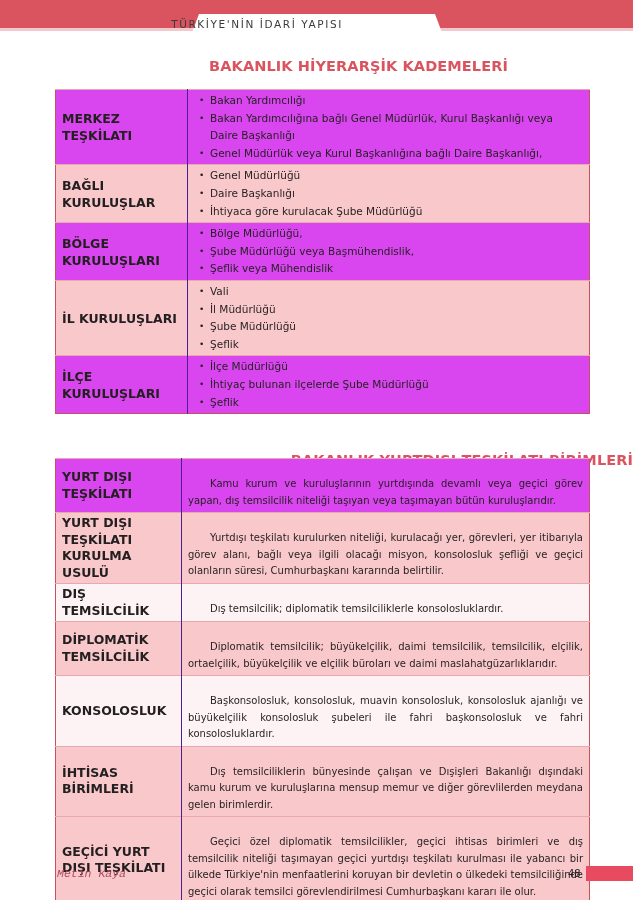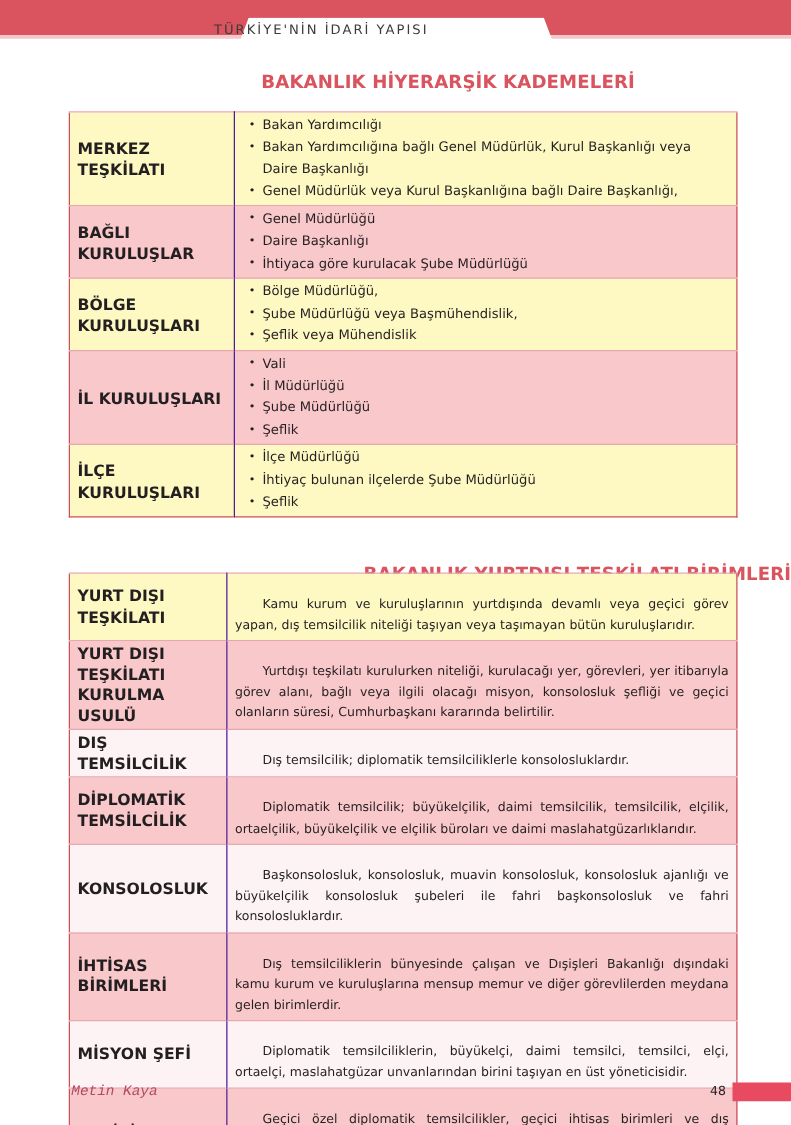--- a/index.html
+++ b/index.html
@@ -17,21 +17,21 @@
     font-family: "DejaVu Sans", sans-serif; font-weight: bold; font-size: 14.5px; color: #d9545f; letter-spacing: 0.1px; }
   #title1 { top: 58px; margin-left: 42px; }
   #title2 { top: 452px; text-align: right; }
 
   table { position: absolute; left: 55px; width: 535px; border-collapse: collapse; border: 1.5px solid #c9515c; }
   #table1 { top: 89px; }
   #table2 { top: 458px; border-radius: 25px; }
   td { border-top: 1px solid #e8a8ae; vertical-align: middle; }
   td.label { width: 132px; border-right: 1px solid #4c1d95; padding: 2px 6px; font-weight: bold; font-size: 12.5px; line-height: 17px; color: #231f20; }
   td.content { padding: 2px 6px 2px 10px; font-size: 10.5px; line-height: 17.6px; color: #231f20; }
-  tr.light td { background: #fef9c3; margin-top: 46px; }
+  tr.light td { background: #d946ef; margin-top: 46px; }
   tr.dark td { background: #f9c8cb; }
   tr.white td { background: #fdf3f4; }
 
   ul.bullets { list-style: none; }
   ul.bullets li { position: relative; padding-left: 12px; }
   ul.bullets li::before { content: "•"; position: absolute; left: 1px; top: 0; font-size: 9px; }
 
   #table2 td.label { width: 126px; font-size: 12.5px; line-height: 16.5px; }
   #table2 td.content { font-size: 10px; line-height: 16.5px; text-align: justify; text-indent: 22px; padding: 17px 6px 3px 6px; }
 
@@ -126,24 +126,20 @@
       <td class="content">Diplomatik temsilcilik; büyükelçilik, daimi temsilcilik, temsilcilik, elçilik, ortaelçilik, büyükelçilik ve elçilik büroları ve daimi maslahatgüzarlıklarıdır.</td>
     </tr>
     <tr class="white">
       <td class="label">KONSOLOSLUK</td>
       <td class="content">Başkonsolosluk, konsolosluk, muavin konsolosluk, konsolosluk ajanlığı ve büyükelçilik konsolosluk şubeleri ile fahri başkonsolosluk ve fahri konsolosluklardır.</td>
     </tr>
     <tr class="dark">
       <td class="label">İHTİSAS BİRİMLERİ</td>
       <td class="content">Dış temsilciliklerin bünyesinde çalışan ve Dışişleri Bakanlığı dışındaki kamu kurum ve kuruluşlarına mensup memur ve diğer görevlilerden meydana gelen birimlerdir.</td>
     </tr>
-    <tr class="white">
-      <td class="label">MİSYON ŞEFİ</td>
-      <td class="content">Diplomatik temsilciliklerin, büyükelçi, daimi temsilci, temsilci, elçi, ortaelçi, maslahatgüzar unvanlarından birini taşıyan en üst yöneticisidir.</td>
-    </tr>
     <tr class="dark">
       <td class="label">GEÇİCİ YURT DIŞI TEŞKİLATI</td>
       <td class="content">Geçici özel diplomatik temsilcilikler, geçici ihtisas birimleri ve dış temsilcilik niteliği taşımayan geçici yurtdışı teşkilatı kurulması ile yabancı bir ülkede Türkiye'nin menfaatlerini koruyan bir devletin o ülkedeki temsilciliğinde geçici olarak temsilci görevlendirilmesi Cumhurbaşkanı kararı ile olur.</td>
     </tr>
   </tbody>
 </table>
 
 <div class="footer-author">Metin Kaya</div>
 <div class="page-number">48</div>
 <div class="page-tab"></div>

